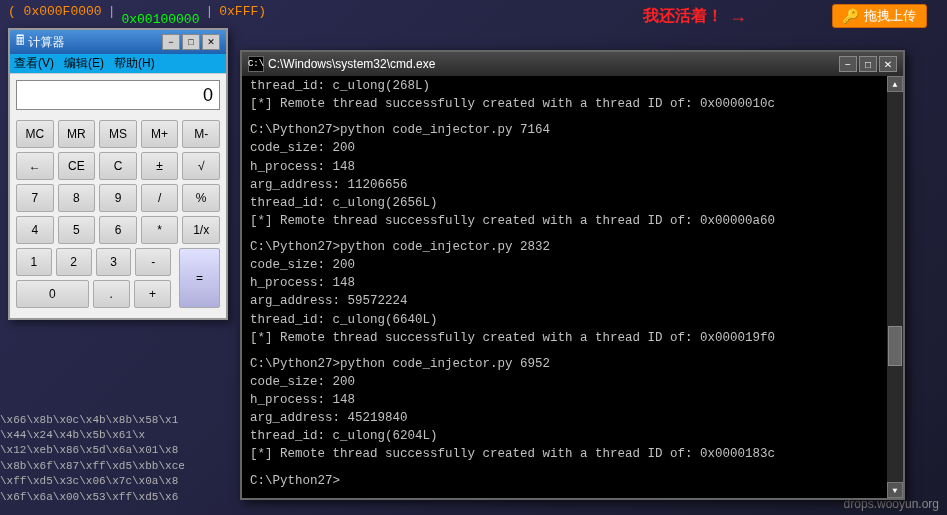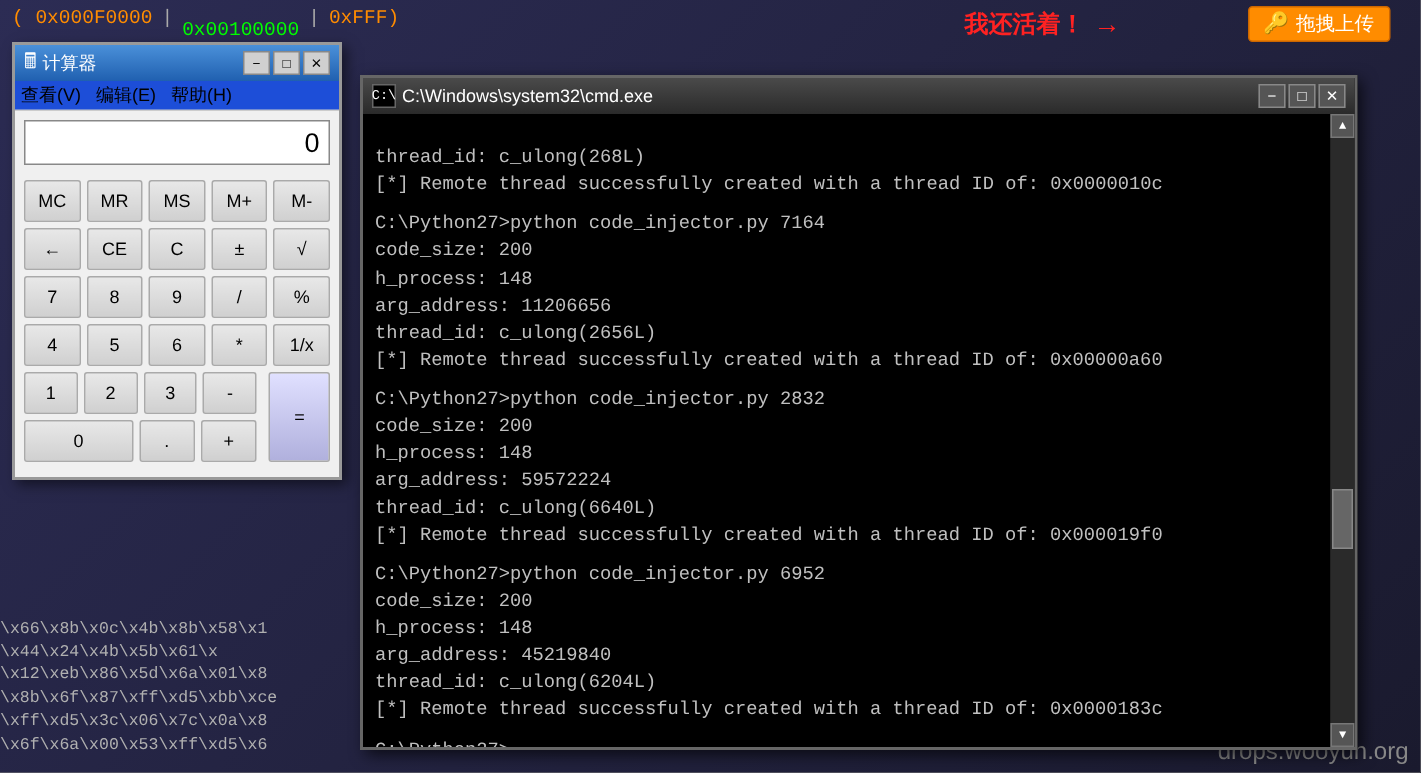--- a/index.html
+++ b/index.html
@@ -113,21 +113,21 @@
       background: #d0d0d0;
       border: 1px solid #888;
       cursor: pointer;
       display: flex;
       align-items: center;
       justify-content: center;
       padding: 0;
     }
 
     .calc-menubar {
-      background: #1d4ed8;
+      background: #0ea5e9;
       height: 20px;
       display: flex;
       align-items: center;
       padding: 0 4px;
       font-size: 12px;
       font-family: SimSun, Arial, sans-serif;
       border-bottom: 1px solid #ccc;
     }
     .calc-menubar span {
       margin-right: 10px;
@@ -238,21 +238,21 @@
     }
 
     .cmd-content {
       flex: 1;
       overflow: hidden;
       position: relative;
       display: flex;
     }
     .cmd-text {
       flex: 1;
-      padding: 20px 8px;
+      padding: 1px 8px;
       font-size: 12.5px;
       font-family: 'Courier New', monospace;
       color: #c0c0c0;
       line-height: 1.45;
       overflow: hidden;
     }
     .cmd-scrollbar {
       width: 16px;
       background: #333;
       display: flex;
@@ -316,21 +316,21 @@
       overflow: hidden;
     }
     .hex-line { display: block; color: #b0b0b0; }
 
     
     .watermark {
       position: absolute;
       bottom: 4px;
       right: 8px;
       color: #888;
-      font-size: 16px;
+      font-size: 12px;
       font-family: Arial, sans-serif;
       margin-left: 16px;
     }
   </style>
 </head>
 <body>
 
 <div class="top-bar">
   <span class="hex-orange">( 0x000F0000</span>
   <span class="hex-bar">|</span>

